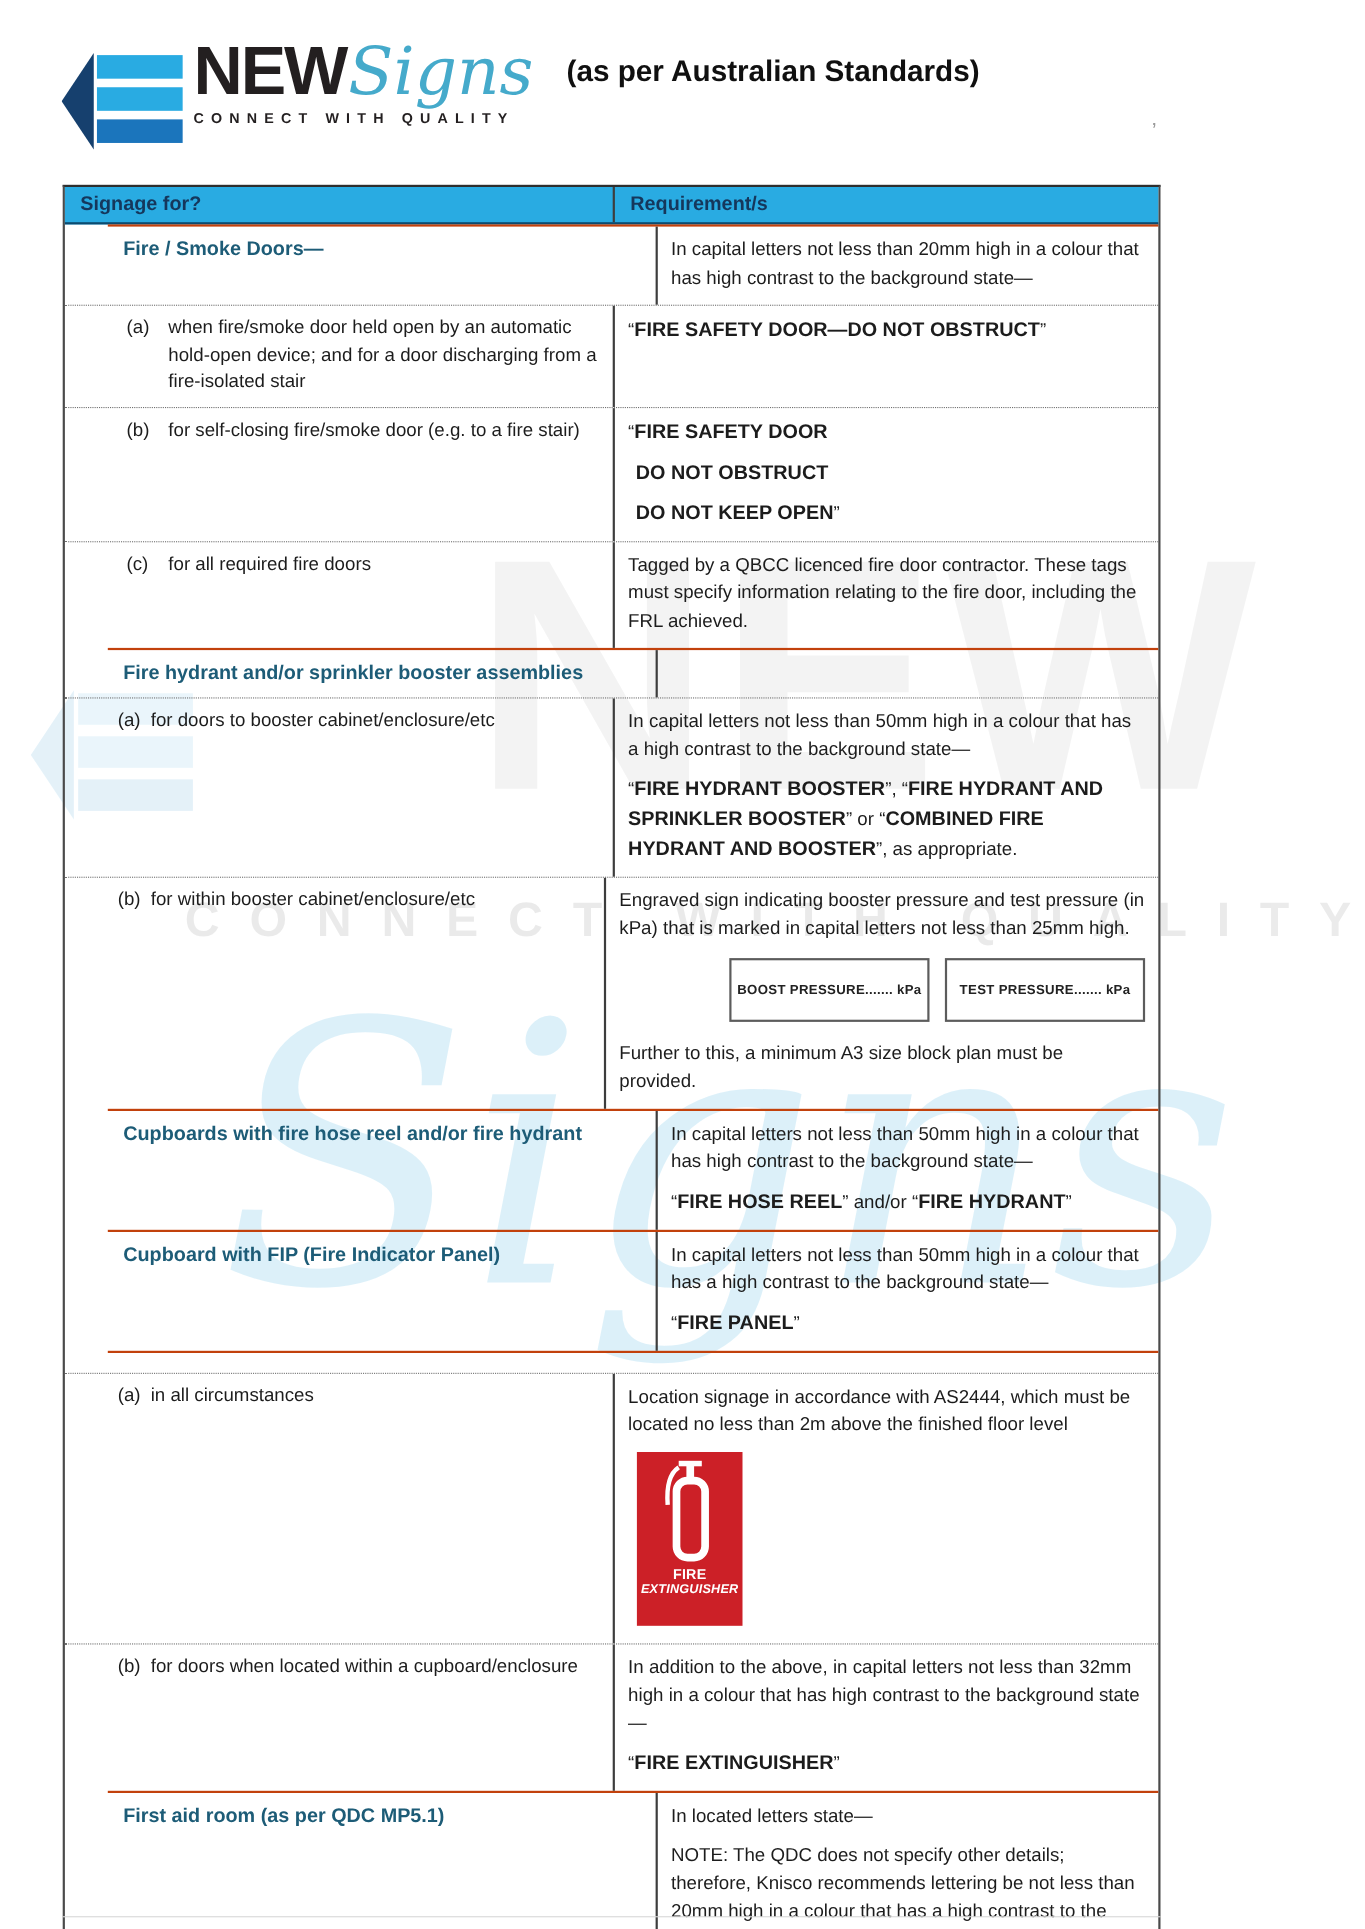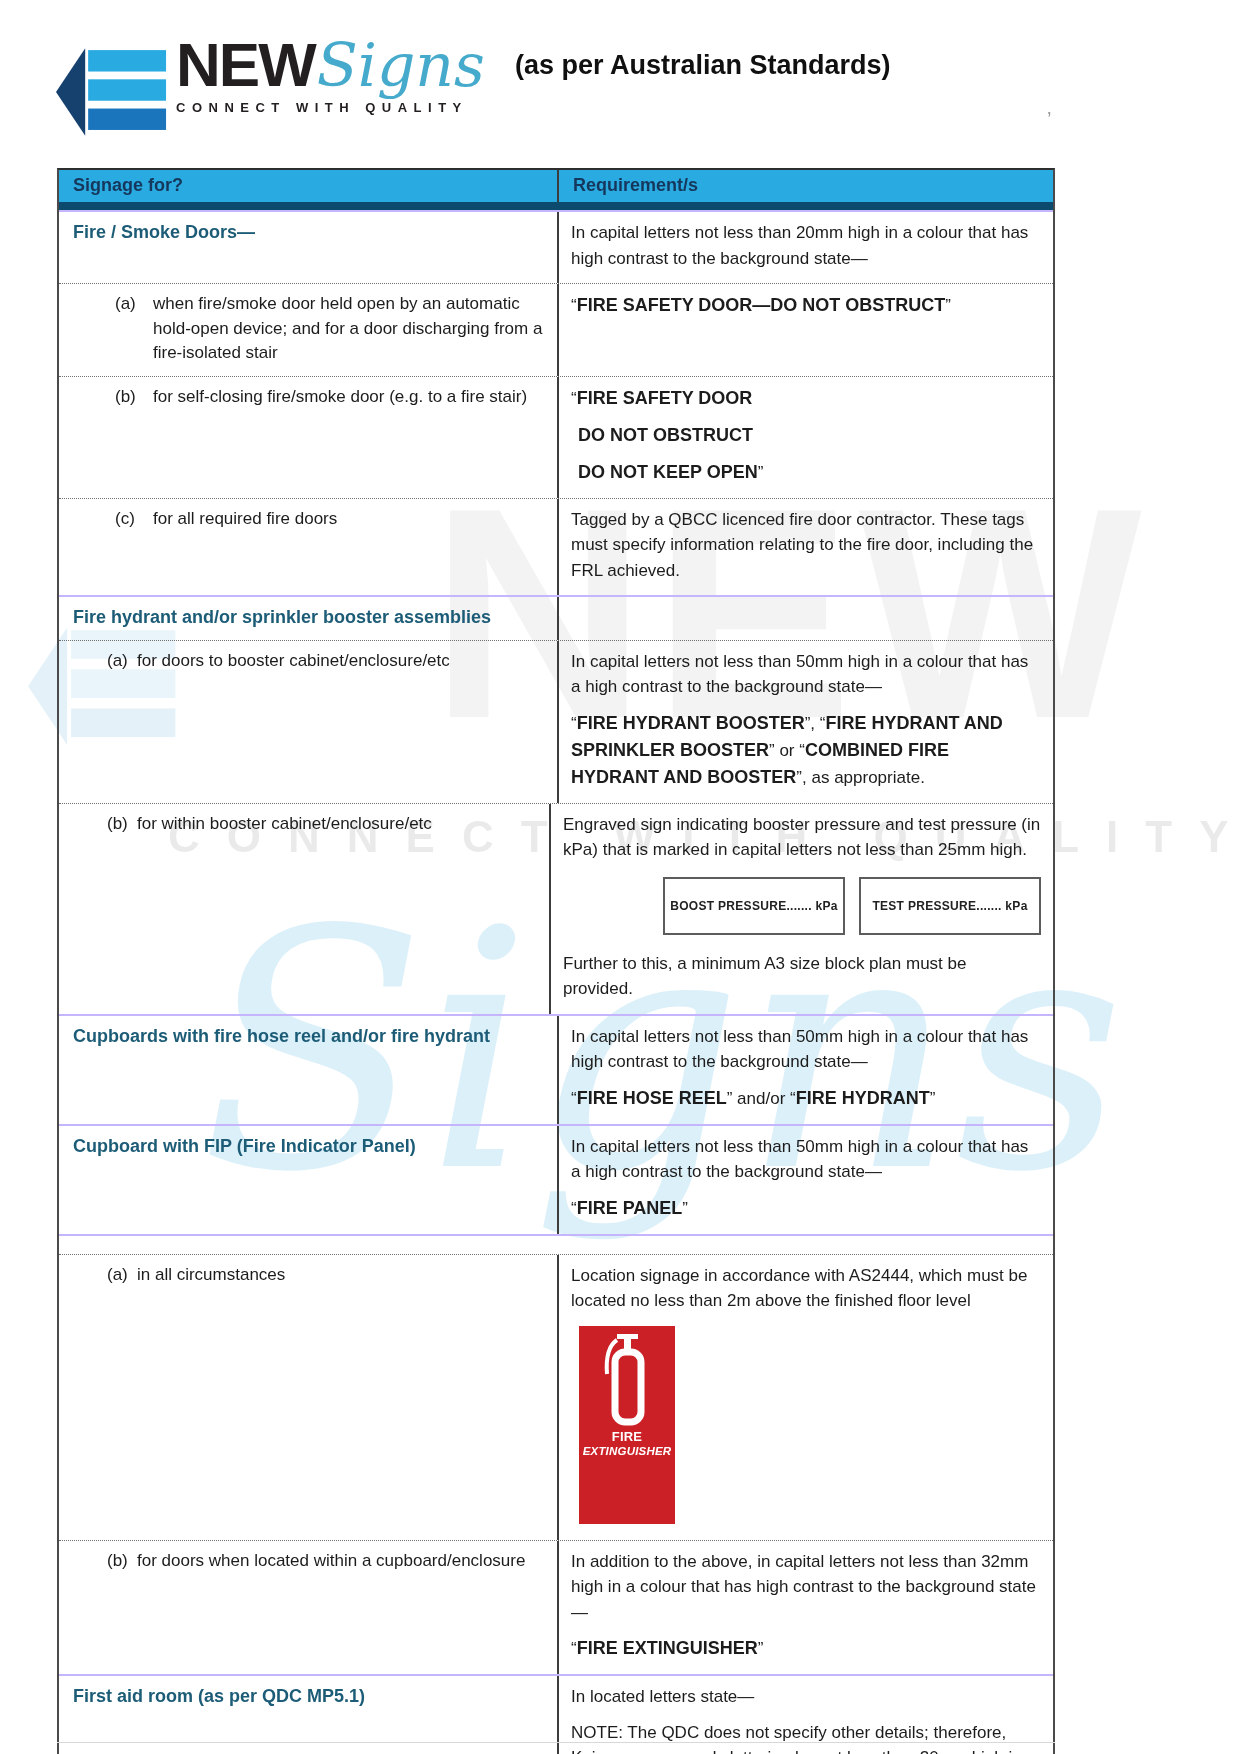--- a/index.html
+++ b/index.html
@@ -22,41 +22,41 @@
   .logo-tagline{font-size:13px;font-weight:bold;letter-spacing:6.5px;color:#231f20;margin-top:4px;}
   .titleblock{position:absolute;left:515px;top:40px;z-index:1;}
   .doc-title{font-size:46px;font-weight:bold;color:#101010;line-height:1.1;}
   .doc-subtitle{font-size:27px;font-weight:bold;color:#101010;margin-top:10px;}
   .stray{position:absolute;left:1047px;top:108px;color:#9a9a9a;font-size:20px;z-index:1;}
 
   
   .table{position:absolute;left:57px;top:168px;width:998px;z-index:1;
          border:2px solid #4a4a4a;border-top-color:#2e2e2e;background:transparent;box-sizing:border-box;}
   .row{display:flex;}
-  .row.solid{border-top:2px solid #c4b5fd;}
+  .row.solid{border-top:2px solid #c2410c;margin-left:39px;}
   .row.dotted{border-top:1px dotted #6f6f6f;}
-  .row.head{border-top:none;background:#29abe2;border-bottom:8px solid #0c4a6e;}
+  .row.head{border-top:none;background:#29abe2;border-bottom:2px solid #0c4a6e;}
   .cell{box-sizing:border-box;}
   .cell.left{width:500px;border-right:2px solid #3d3d3d;padding:8px 12px 10px 14px;}
   .cell.right{flex:1;padding:8px 12px 10px 12px;}
   .row.head .cell{padding:5px 12px 6px 14px;}
   .th{font-size:18px;font-weight:bold;color:#15375c;}
   .sec{font-size:18px;font-weight:bold;color:#1d5c77;line-height:1.35;}
   .item{display:flex;font-size:17px;line-height:1.45;}
   .marker{flex:0 0 38px;padding-left:42px;box-sizing:content-box;}
   .marker.narrow{flex-basis:30px;padding-left:34px;}
   .itext{flex:1;}
   .para{font-size:17px;line-height:1.5;margin:0 0 10px 0;}
   .para:last-child{margin-bottom:2px;}
   .para.ind{padding-left:7px;}
   .seg-b{font-weight:bold;font-size:18px;}
   .pboxes{margin:14px 0 16px 100px;display:flex;gap:14px;}
   .pbox{width:178px;height:54px;border:2px solid #5c5c5c;display:flex;align-items:center;justify-content:center;
         font-size:12px;font-weight:bold;letter-spacing:.3px;color:#222;}
-  .ext-sign{width:96px;height:198px;margin:12px 0 6px 8px;display:flex;flex-direction:column;align-items:center;
+  .ext-sign{width:96px;height:158px;margin:12px 0 6px 8px;display:flex;flex-direction:column;align-items:center;
             justify-content:flex-start;}
   .ext-line{color:#fff;font-weight:bold;line-height:1.15;letter-spacing:.2px;}
   .ghost{position:absolute;left:57px;top:1742px;width:998px;border-top:1px solid #d8d8d8;z-index:1;}
 </style>
 </head>
 <body>
 
 <div class="wm wm-icon">
   <svg width="150" height="290" viewBox="0 0 115 100">
     <polygon points="0,51 30,6 30,96" fill="#cfe7f4"></polygon>

